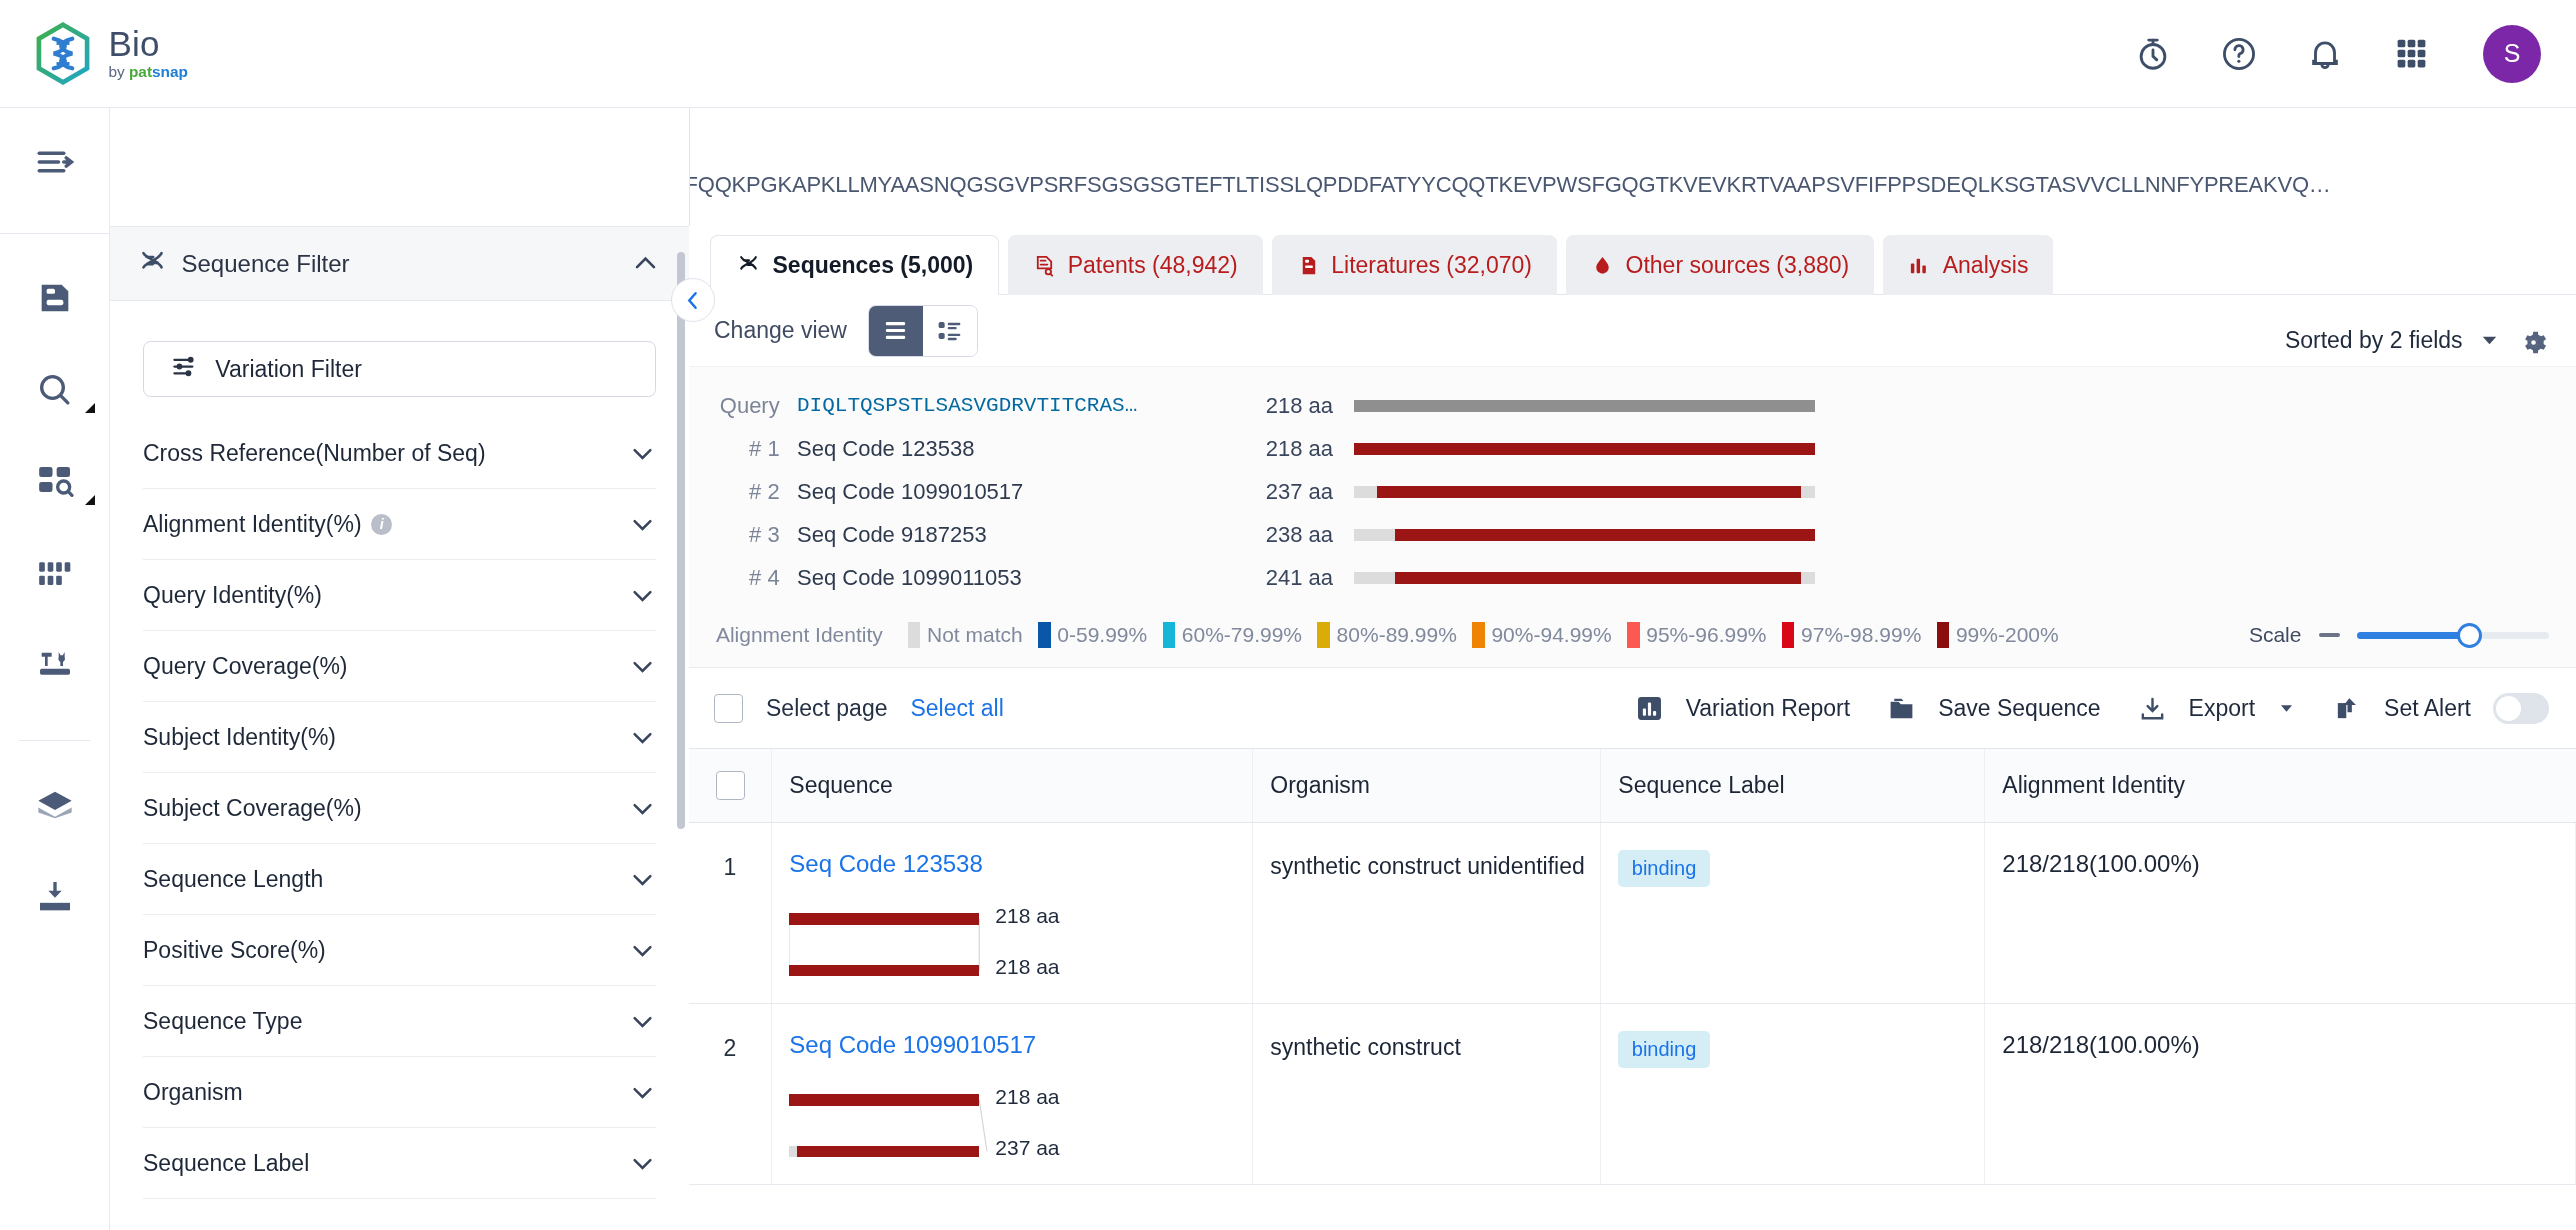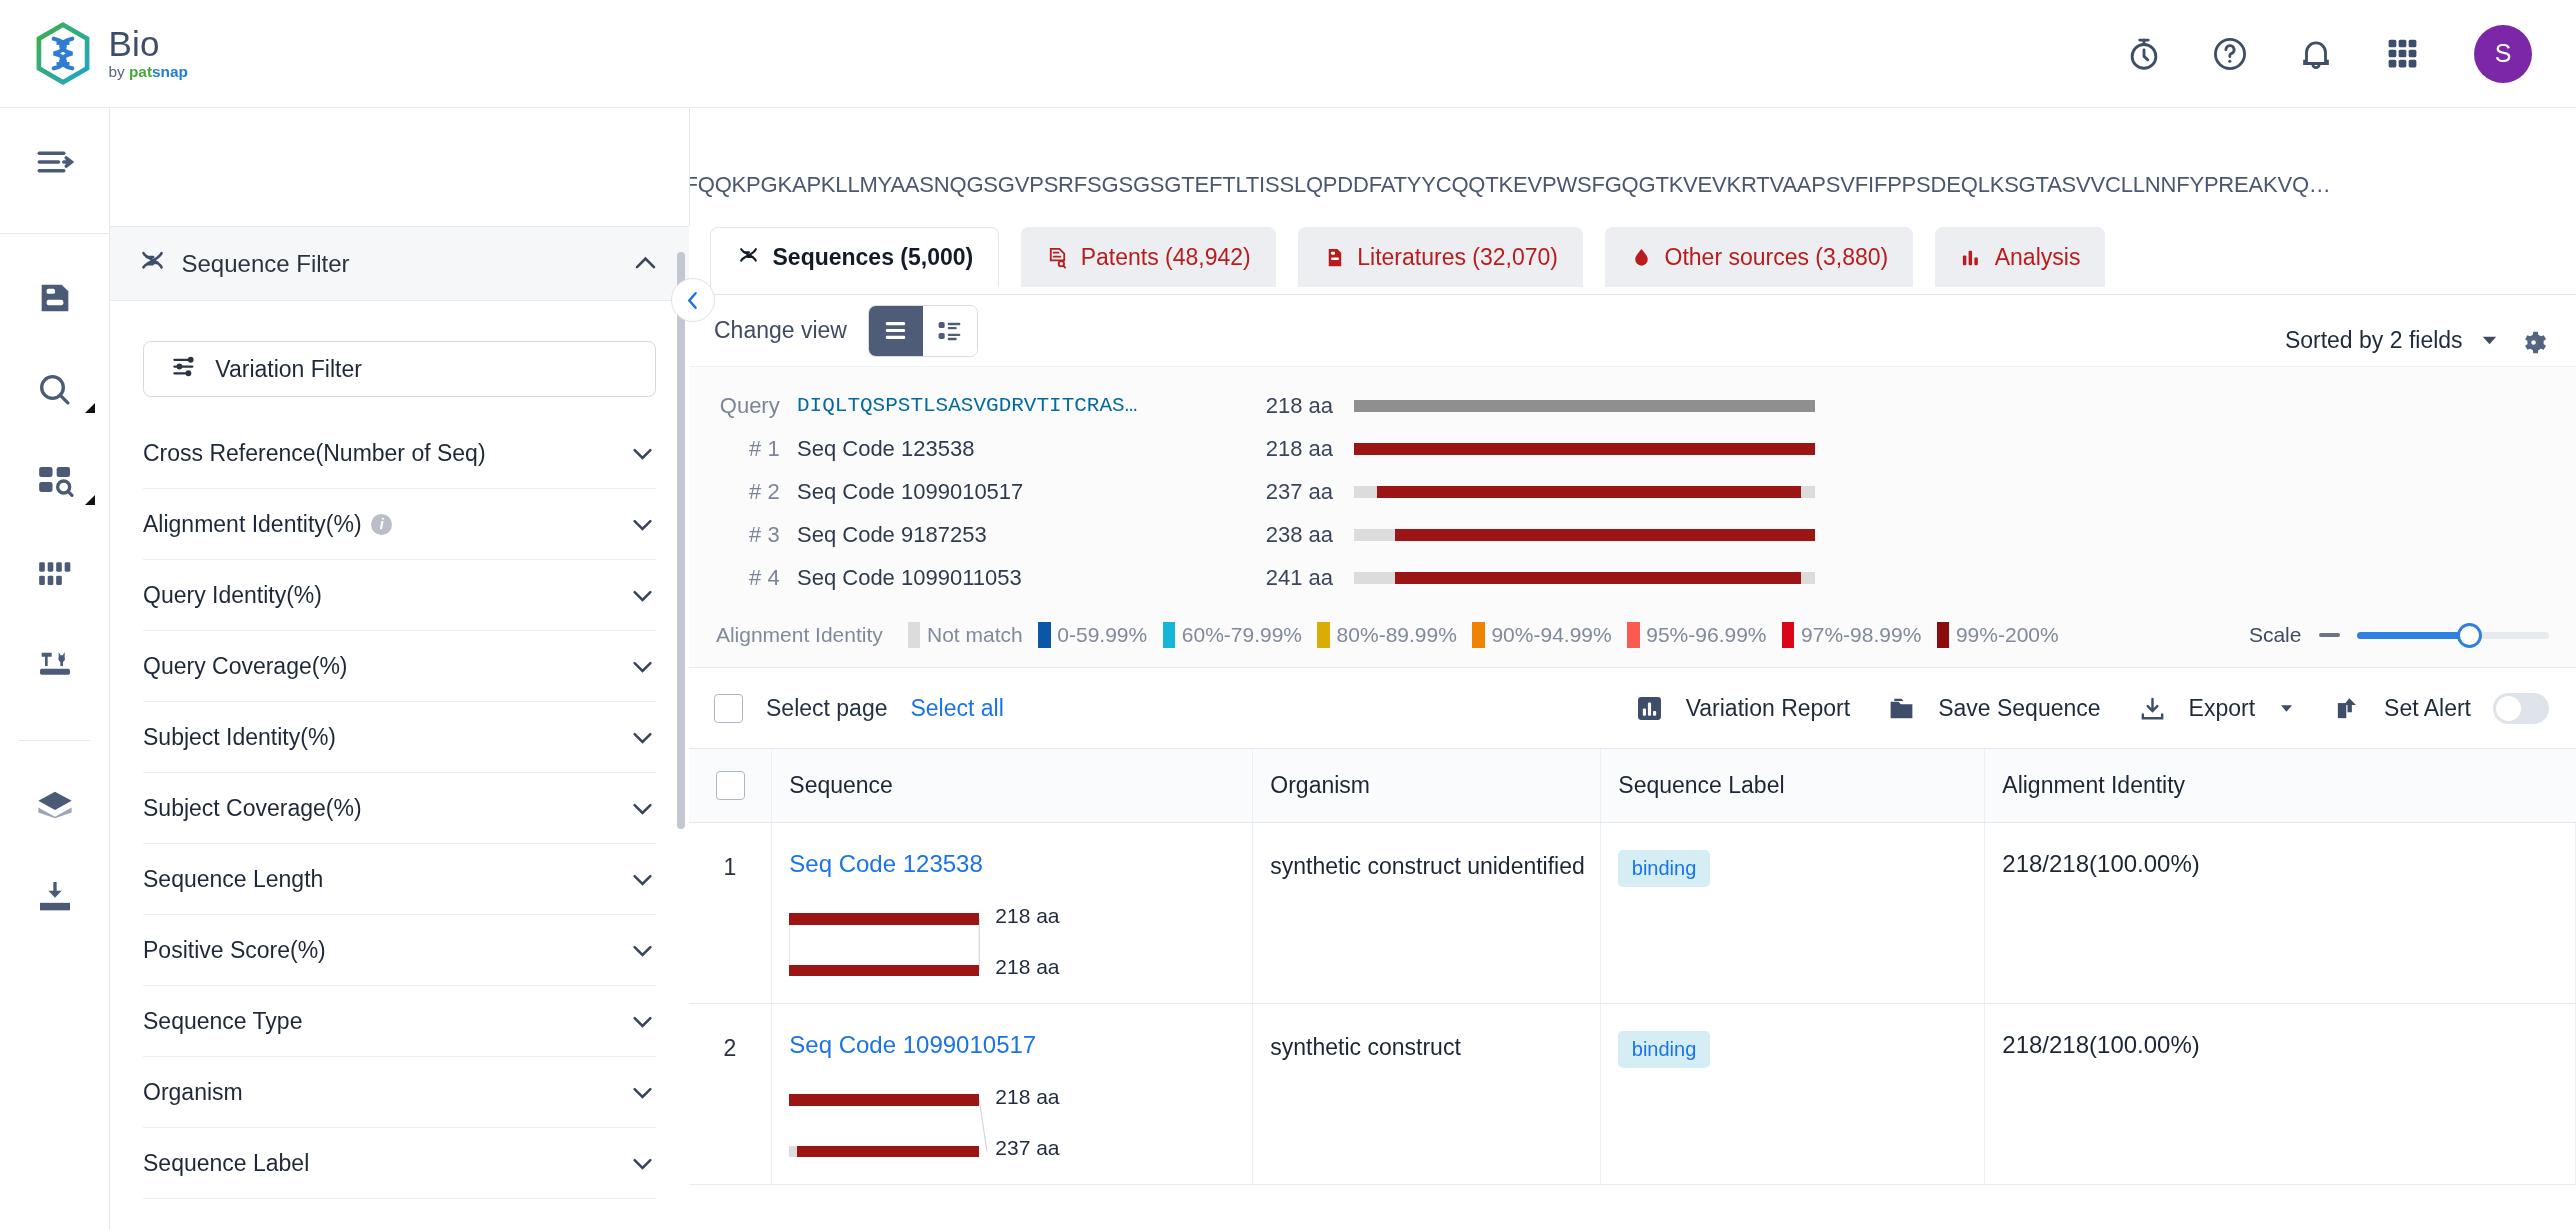--- a/index.html
+++ b/index.html
@@ -9,21 +9,21 @@
     background: #ffffff;
     overflow: hidden;
   }
   body { position: relative; }
 
   
   .topbar {
     position: absolute; top: 0; left: 0; width: 2576px; height: 108px;
     background: #fff; border-bottom: 1px solid #e6e9ef;
     display: flex; align-items: center; justify-content: space-between;
-    padding: 0 44px 0 33px;
+    padding: 0 35px 0 33px;
   }
   .brand { display: flex; align-items: center; gap: 15.4px; }
   .brand-mark { width: 60px; height: 63px; flex: 0 0 auto; }
   .brand-text { display: flex; flex-direction: column; justify-content: center; }
   .brand-title { font-size: 35px; color: #3f4e68; font-weight: 400; line-height: 1.05; letter-spacing: 0.2px; }
   .brand-sub { font-size: 15.4px; line-height: 1.1; margin-top: 1.9px; }
   .brand-sub .by { color: #5a6781; }
   .brand-sub .pat { color: #4aa93c; font-weight: 700; }
   .brand-sub .snap { color: #1f7fd4; font-weight: 700; }
 
@@ -103,21 +103,21 @@
     padding: 21px 0 0 31px; overflow: hidden; pointer-events: none;
   }
 
   
   .main {
     position: absolute; top: 226px; left: 689px; width: 1887px; height: 1004px;
     background: #fff;
   }
 
   
-  .tabs { display: flex; align-items: flex-start; gap: 22px; height: 69px; padding-left: 21px;
+  .tabs { display: flex; align-items: flex-end; gap: 9px; height: 69px; padding-left: 21px;
           border-bottom: 1px solid #e3e6ec; background: #fff; }
   .tab {
     height: 60px; display: flex; align-items: center; gap: 11.5px;
     padding: 0 25px; border-radius: 7.7px 7.7px 0 0; font-size: 23px;
     background: #eceef2; color: #b91c1c; cursor: pointer; position: relative; top: 1px;
   }
   .tab.active { background: #fff; color: #141b28; font-weight: 700;
     border: 1px solid #e3e6ec; border-bottom: 1px solid #fff; }
   .tab .ti { display: flex; align-items: center; color: inherit; }
 

